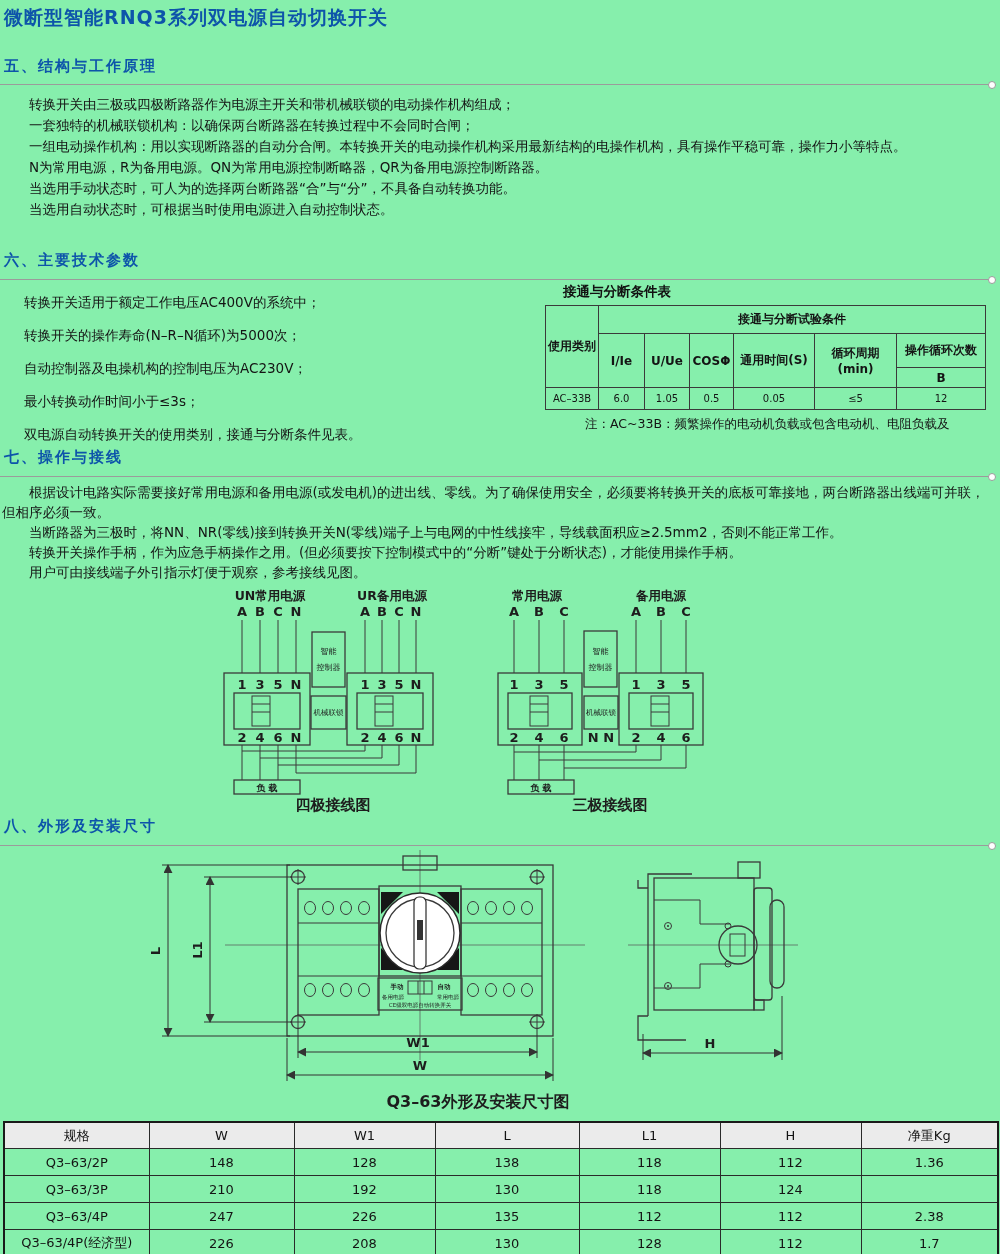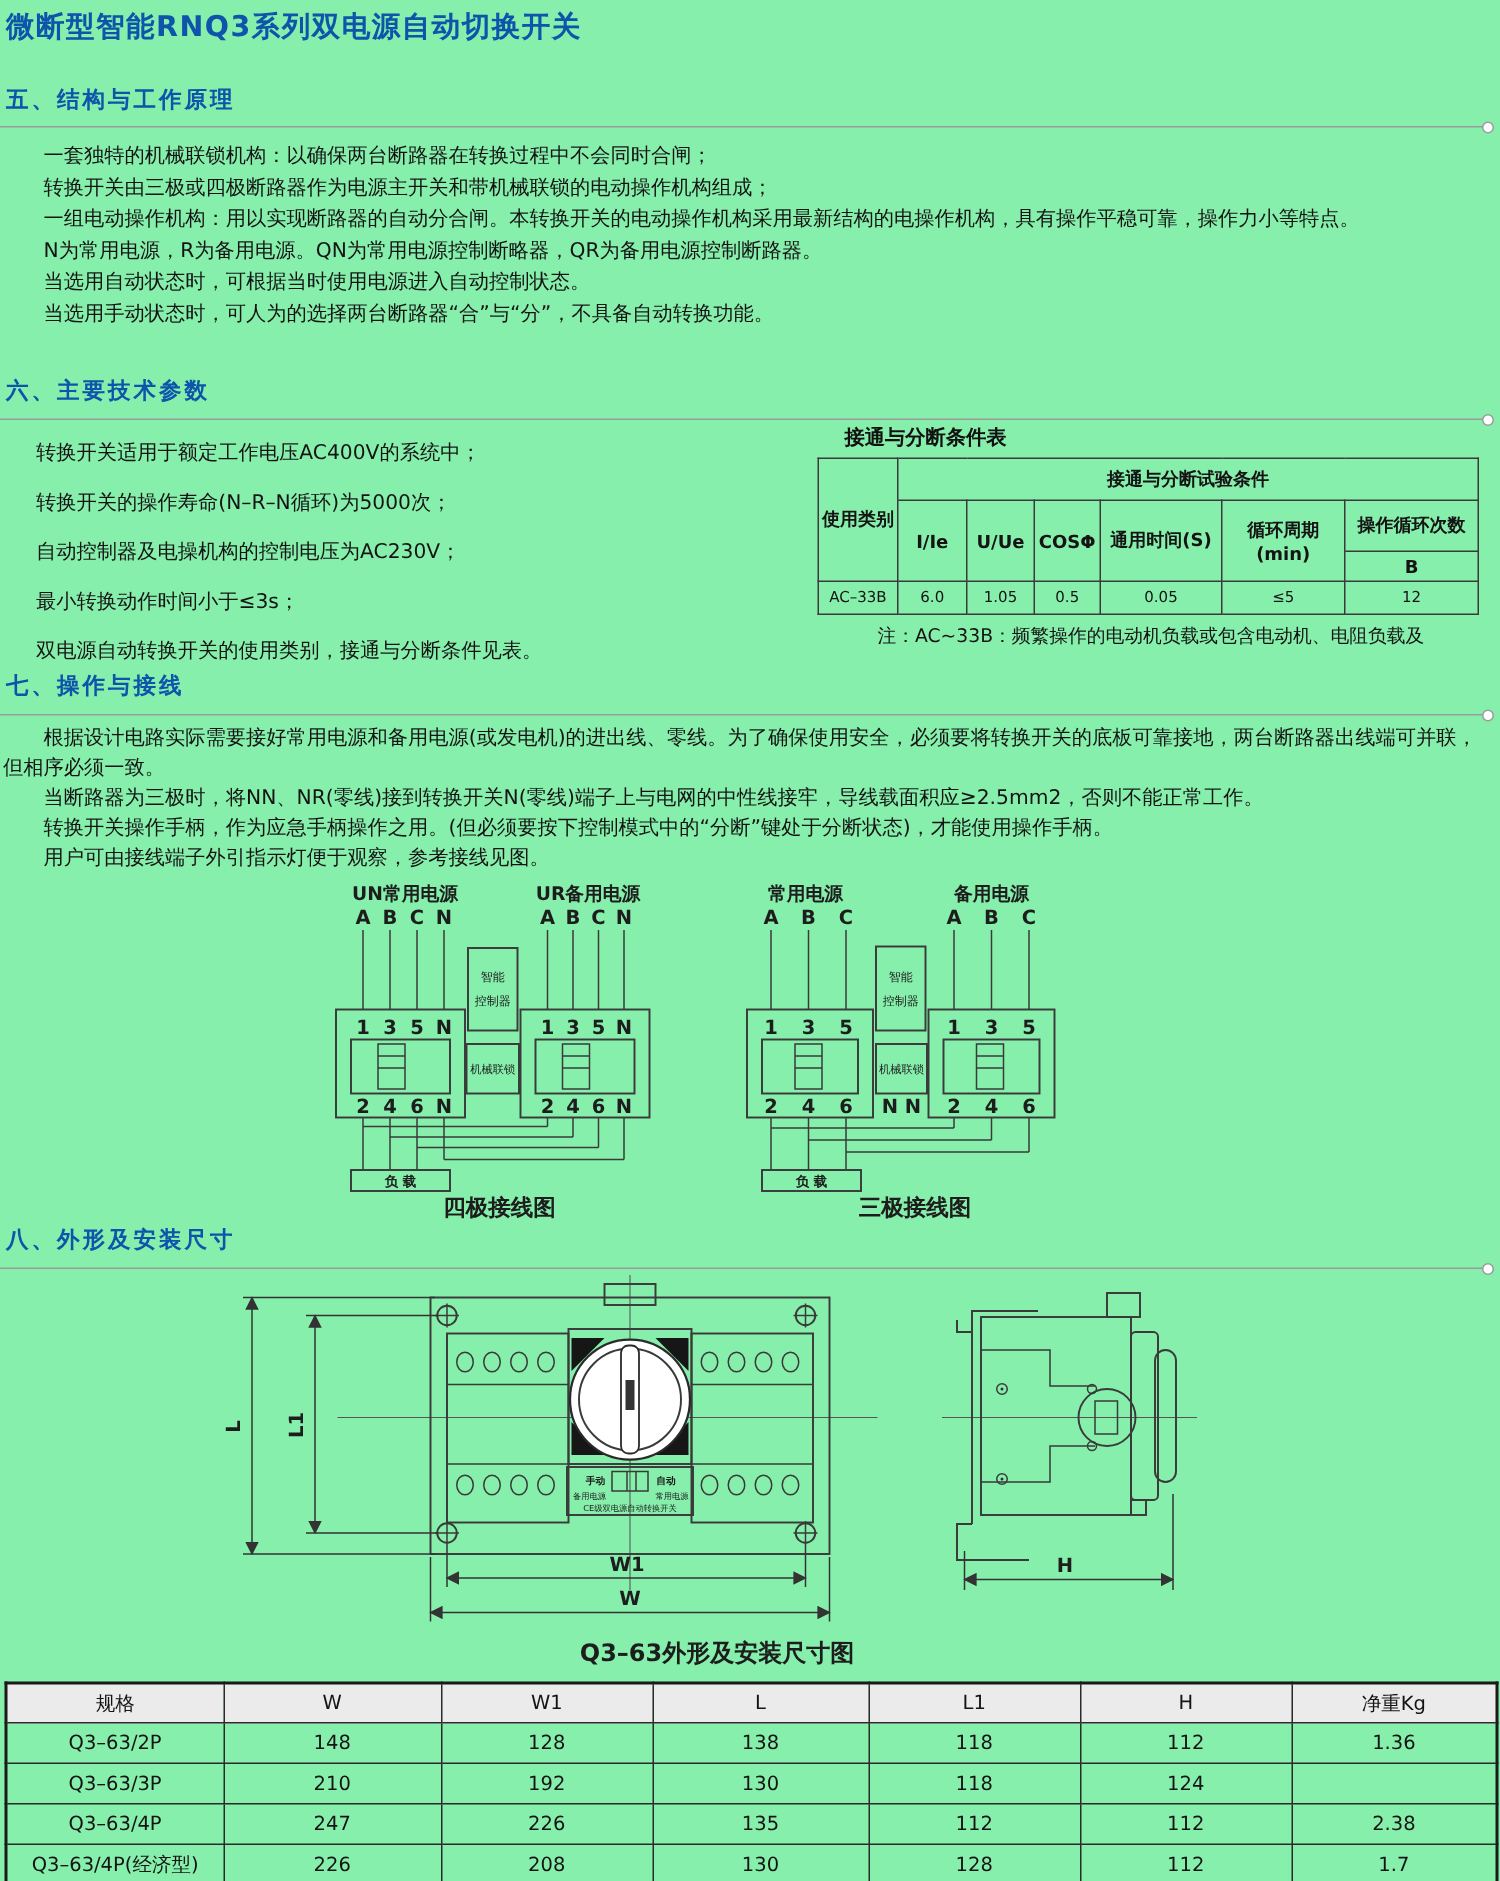--- a/index.html
+++ b/index.html
@@ -40,26 +40,26 @@
 <div class="page">
 
   <div class="abs doc-title">微断型智能RNQ3系列双电源自动切换开关</div>
 
   <div class="abs sec-h" style="left:4px;top:57px">五、结构与工作原理</div>
   <div class="abs divider" style="top:81px">
     <div class="line"></div>
     <div class="dot"></div>
   </div>
   <div class="abs bodytext" style="left:2px;top:94px">
+    <p>转换开关由三极或四极断路器作为电源主开关和带机械联锁的电动操作机构组成；</p>
     <p>一套独特的机械联锁机构：以确保两台断路器在转换过程中不会同时合闸；</p>
-    <p>转换开关由三极或四极断路器作为电源主开关和带机械联锁的电动操作机构组成；</p>
     <p>一组电动操作机构：用以实现断路器的自动分合闸。本转换开关的电动操作机构采用最新结构的电操作机构，具有操作平稳可靠，操作力小等特点。</p>
     <p>N为常用电源，R为备用电源。QN为常用电源控制断略器，QR为备用电源控制断路器。</p>
+    <p>当选用手动状态时，可人为的选择两台断路器“合”与“分”，不具备自动转换功能。</p>
     <p>当选用自动状态时，可根据当时使用电源进入自动控制状态。</p>
-    <p>当选用手动状态时，可人为的选择两台断路器“合”与“分”，不具备自动转换功能。</p>
   </div>
 
   <div class="abs sec-h" style="left:4px;top:251px">六、主要技术参数</div>
   <div class="abs divider" style="top:276px">
     <div class="line"></div>
     <div class="dot"></div>
   </div>
   <div class="abs params" style="left:7px;top:293px;width:520px">
     <p>转换开关适用于额定工作电压AC400V的系统中；</p>
     <p>转换开关的操作寿命(N–R–N循环)为5000次；</p>

